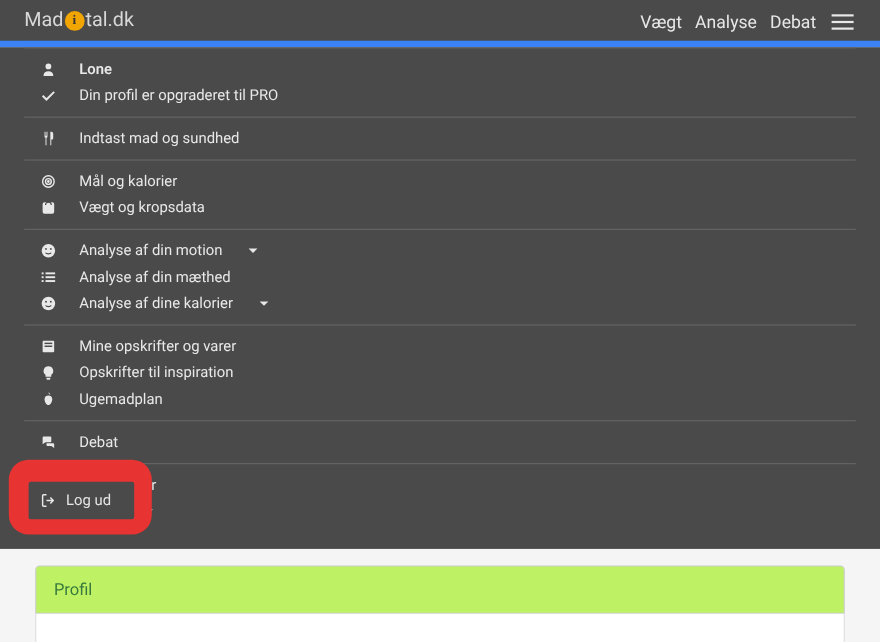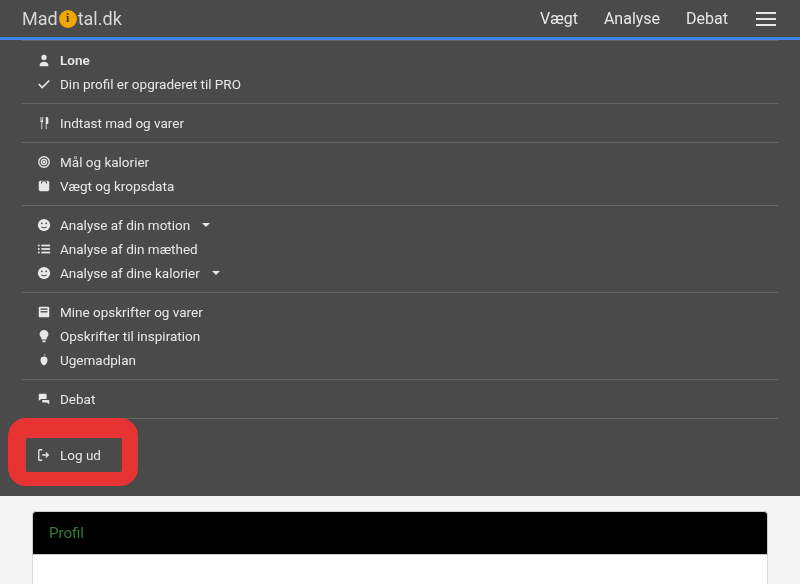--- a/index.html
+++ b/index.html
@@ -6,24 +6,24 @@
     body {
       font-family: -apple-system, BlinkMacSystemFont, "Segoe UI", Roboto, sans-serif;
       background: #f5f5f5;
       width: 800px;
       height: 584px;
       overflow: hidden;
     }
     .header {
       background: #4a4a4a;
       display: flex;
-      align-items: center;
+      align-items: flex-end;
       justify-content: space-between;
       padding: 8px 22px;
-      border-bottom: 3px solid #3b82f6;
+      border-bottom: 6px solid #3b82f6;
     }
     .logo {
       color: #d8d8d8;
       font-size: 18px;
       font-weight: 400;
       display: flex;
       align-items: center;
     }
     .logo-i {
       display: inline-flex;
@@ -36,21 +36,21 @@
       color: #333;
       font-weight: bold;
       font-size: 12px;
       margin: 0 1px;
       font-style: normal;
       font-family: serif;
     }
     .nav {
       display: flex;
       align-items: center;
-      gap: 26px;
+      gap: 12px;
     }
     .nav-item {
       color: #e8e8e8;
       font-size: 16px;
       cursor: pointer;
     }
     .hamburger {
       display: flex;
       flex-direction: column;
       gap: 4px;
@@ -78,21 +78,21 @@
       border-bottom: none;
       padding-bottom: 22px;
     }
     .menu-row {
       display: flex;
       align-items: center;
       color: #e8e8e8;
       font-size: 13.5px;
       padding: 4px 0;
       cursor: pointer;
-      gap: 8px;
+      gap: 20px;
     }
     .menu-row.bold {
       font-weight: 600;
     }
     .menu-icon {
       display: inline-flex;
       align-items: center;
       justify-content: center;
       width: 16px;
       height: 16px;
@@ -131,21 +131,21 @@
       font-size: 13.5px;
       gap: 8px;
       padding-left: 10px;
       border-radius: 2px;
       cursor: pointer;
     }
     .content {
       padding: 15px 32px 0 32px;
     }
     .card-head {
-      background: #000000;
+      background: #bef264;
       border: 1px solid #ccc;
       padding: 12px 16px;
       color: #3a7a3d;
       font-size: 15px;
       border-radius: 4px 4px 0 0;
     }
     .card-body {
       background: #fff;
       border: 1px solid #ddd;
       border-top: none;
@@ -197,21 +197,21 @@
       </div>
     </div>
 
     <div class="menu-section">
       <div class="menu-row">
         <span class="menu-icon">
           <svg viewBox="0 0 16 16" width="14" height="14" fill="#e8e8e8">
               <path d="M4 1v5a1 1 0 001 1v8h1V7a1 1 0 001-1V1H6v4H5V1H4zm6 0v14h1V9h1a1 1 0 001-1V3a2 2 0 00-2-2h-1z"></path>
             </svg>
         </span>
-        <span>Indtast mad og varer</span>
+        <span>Indtast mad og sundhed</span>
       </div>
     </div>
 
     <div class="menu-section">
       <div class="menu-row">
         <span class="menu-icon">
           <svg viewBox="0 0 16 16" width="14" height="14" fill="none" stroke="#e8e8e8" stroke-width="1.5">
               <circle cx="8" cy="8" r="6"></circle>
               <circle cx="8" cy="8" r="3"></circle>
               <circle cx="8" cy="8" r="0.7" fill="#e8e8e8"></circle>

